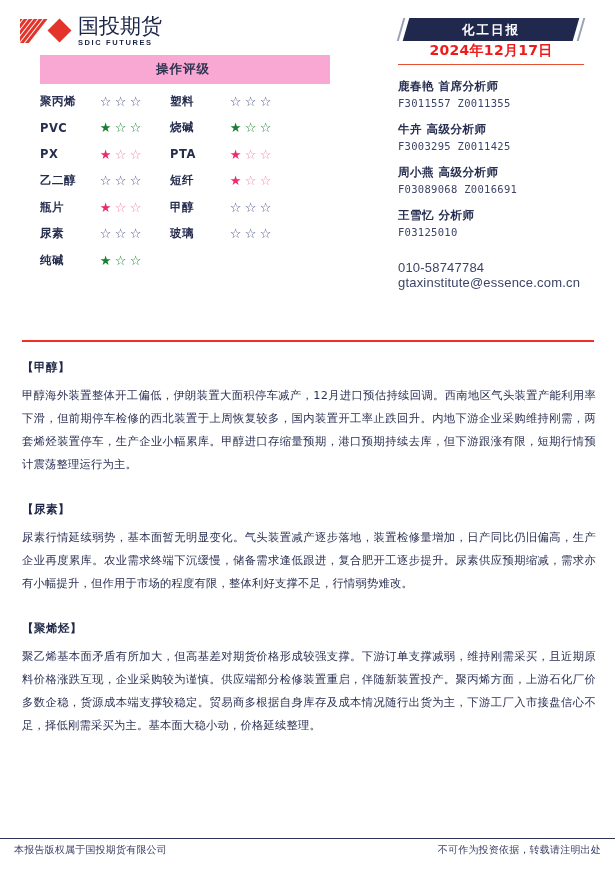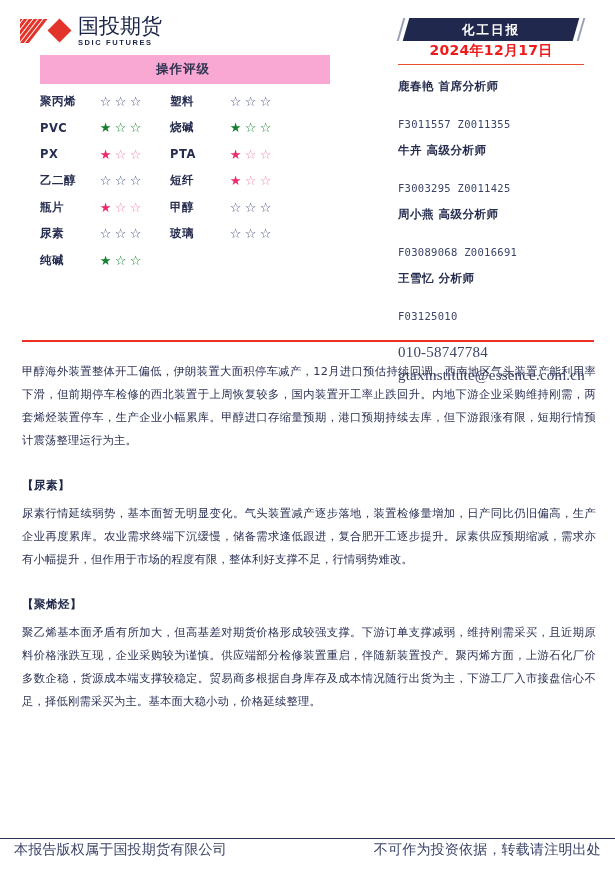--- a/index.html
+++ b/index.html
@@ -209,33 +209,32 @@
     font-weight: bold;
     color: #262d4f;
     margin-top: 13px;
     letter-spacing: 0.5px;
     font-family: "DejaVu Sans", "Liberation Sans", sans-serif;
   }
   .analyst-name:first-child { margin-top: 0; }
   .analyst-code {
     font-size: 10.5px;
     color: #3c4468;
-    margin-top: 24px;
+    margin-top: 3px;
     letter-spacing: 0.3px;
     font-family: "DejaVu Sans Mono", "Liberation Mono", monospace;
   }
   .contact {
     margin-top: 22px;
   }
   .contact-line {
-    font-size: 15px;
+    font-size: 13px;
     color: #3c4468;
-    margin-top: 6px;
     letter-spacing: 0.2px;
-    font-family: Liberation Serif, serif;
+    font-family: Liberation Sans, sans-serif;
   }
 
   .header-rule {
     position: absolute;
     left: 22px;
     top: 340px;
     width: 572px;
     height: 1.6px;
     background: #ee3124;
   }
@@ -279,21 +278,21 @@
     background: #2c3357;
   }
   .footer-inner {
     display: flex;
     align-items: center;
     justify-content: space-between;
     padding: 0 14px 9px 14px;
     height: 22px;
   }
   .footer-left, .footer-right {
-    font-size: 14px;
+    font-size: 10px;
     color: #3a4166;
     letter-spacing: 0.2px;
     font-family: "DejaVu Sans", "Liberation Sans", sans-serif;
   }
   .footer-bar-pos { position: relative; }
 </style>
 </head>
 <body>
 
 <div class="page">
@@ -392,20 +391,21 @@
         <div class="contact-line">010-58747784</div>
         <div class="contact-line">gtaxinstitute@essence.com.cn</div>
       </div>
     </div>
 
     <div class="header-rule"></div>
   </div>
 
   <div class="content">
       <div class="section">
+        <div class="section-title">【甲醇】</div>
         <div class="section-body">甲醇海外装置整体开工偏低，伊朗装置大面积停车减产，12月进口预估持续回调。西南地区气头装置产能利用率下滑，但前期停车检修的西北装置于上周恢复较多，国内装置开工率止跌回升。内地下游企业采购维持刚需，两套烯烃装置停车，生产企业小幅累库。甲醇进口存缩量预期，港口预期持续去库，但下游跟涨有限，短期行情预计震荡整理运行为主。</div>
       </div>
       <div class="section">
         <div class="section-title">【尿素】</div>
         <div class="section-body">尿素行情延续弱势，基本面暂无明显变化。气头装置减产逐步落地，装置检修量增加，日产同比仍旧偏高，生产企业再度累库。农业需求终端下沉缓慢，储备需求逢低跟进，复合肥开工逐步提升。尿素供应预期缩减，需求亦有小幅提升，但作用于市场的程度有限，整体利好支撑不足，行情弱势难改。</div>
       </div>
       <div class="section">
         <div class="section-title">【聚烯烃】</div>
         <div class="section-body">聚乙烯基本面矛盾有所加大，但高基差对期货价格形成较强支撑。下游订单支撑减弱，维持刚需采买，且近期原料价格涨跌互现，企业采购较为谨慎。供应端部分检修装置重启，伴随新装置投产。聚丙烯方面，上游石化厂价多数企稳，货源成本端支撑较稳定。贸易商多根据自身库存及成本情况随行出货为主，下游工厂入市接盘信心不足，择低刚需采买为主。基本面大稳小动，价格延续整理。</div>
       </div>

